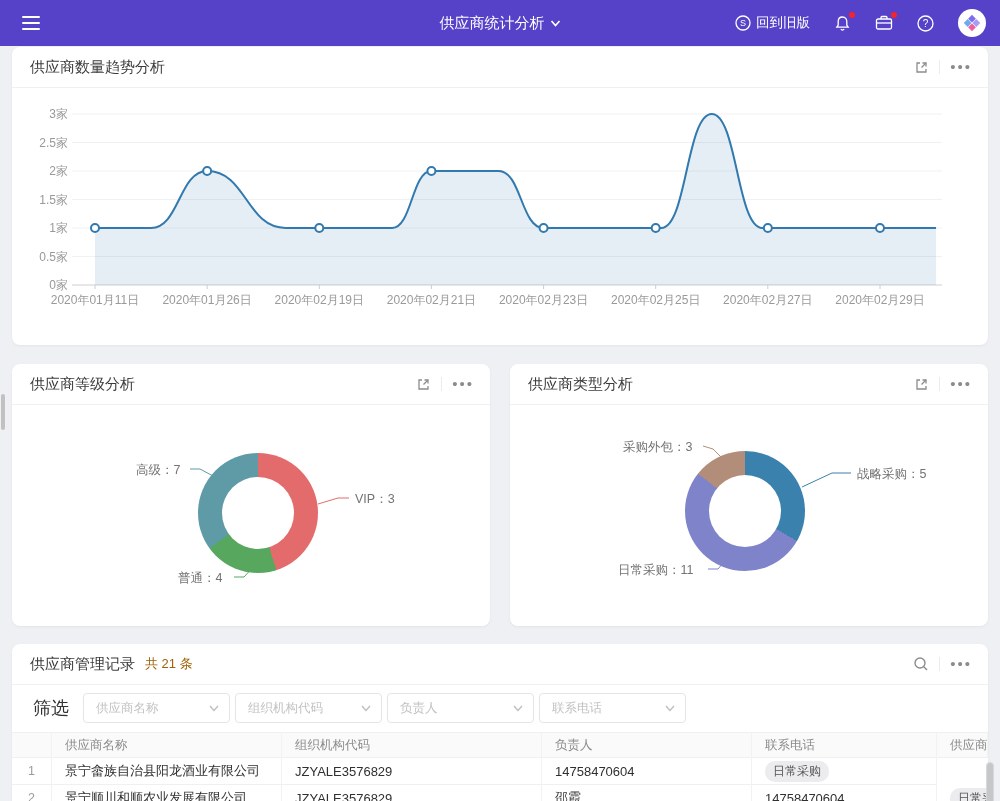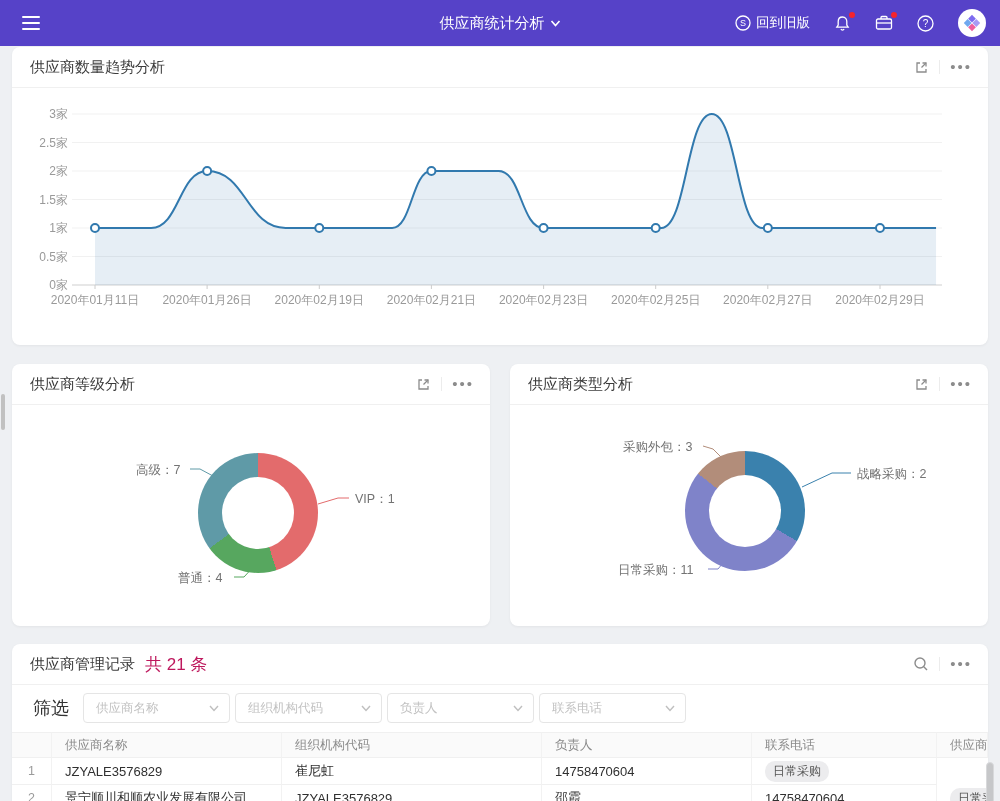--- a/index.html
+++ b/index.html
@@ -19,21 +19,21 @@
     border-radius:50%; background:#f5232d; }
   .avatar { width:28px; height:28px; border-radius:50%; background:#fff;
     display:flex; align-items:center; justify-content:center; cursor:pointer; }
 
   
   .content { padding:1px 12px 0; }
   .card { background:#fff; border-radius:8px; box-shadow:0 1px 3px rgba(0,0,0,.05); }
   .card-head { height:41px; display:flex; align-items:center; padding:0 16px 0 18px;
     border-bottom:1px solid #f0f0f0; }
   .card-title { font-size:15px; color:#3b3b3b; }
-  .card-count { font-size:17px; color:#be185d; margin-left:10px; }
+  .card-count { font-size:13px; color:#a16207; margin-left:10px; }
   .card-actions { margin-left:auto; display:flex; align-items:center; gap:10px; color:#8c8c8c; }
   .v-sep { width:1px; height:14px; background:#ececec; }
   .more-dots { letter-spacing:2px; font-size:15px; color:#8c8c8c; cursor:pointer; line-height:10px; }
   .act-icon { cursor:pointer; display:flex; }
 
   .trend-card { height:298px; margin-bottom:19px; }
   #trend-chart { margin-top:19px; }
 
   .pie-row { display:flex; gap:20px; margin-bottom:18px; }
   .pie-card { flex:1; height:262px; }
@@ -199,21 +199,21 @@
           <span class="more-dots">•••</span>
         </div>
       </div>
       <div class="pie-body">
         <div class="donut" style="left: 186px; top: 48px; background: conic-gradient(rgb(227, 107, 108) 0deg, rgb(227, 107, 108) 162deg, rgb(87, 167, 95) 162deg, rgb(87, 167, 95) 234deg, rgb(95, 154, 167) 234deg, rgb(95, 154, 167) 360deg);"></div>
         <svg class="leader-svg">
           <polyline points="306,99 326,93 337,93" stroke="#e36b6c"></polyline>
           <polyline points="243,160 232,172 222,172" stroke="#57a75f"></polyline>
           <polyline points="201,71 188,64 178,64" stroke="#5f9aa7"></polyline>
         </svg>
-        <div class="pie-label" style="left:343px; top:86px;">VIP：1</div>
+        <div class="pie-label" style="left:343px; top:86px;">VIP：3</div>
         <div class="pie-label" style="left:166px; top:165px;">普通：4</div>
         <div class="pie-label" style="left:124px; top:57px;">高级：7</div>
       </div>
     </div>
 
     <div class="card pie-card">
       <div class="card-head">
         <span class="card-title">供应商类型分析</span>
         <div class="card-actions">
           <span class="act-icon">
@@ -227,21 +227,21 @@
           <span class="more-dots">•••</span>
         </div>
       </div>
       <div class="pie-body">
         <div class="donut" style="left: 175px; top: 46px; background: conic-gradient(rgb(58, 129, 173) 0deg, rgb(58, 129, 173) 120deg, rgb(127, 131, 201) 120deg, rgb(127, 131, 201) 308.571deg, rgb(178, 141, 122) 308.571deg, rgb(178, 141, 122) 360deg);"></div>
         <svg class="leader-svg">
           <polyline points="292,82 322,68 341,68" stroke="#3a81ad"></polyline>
           <polyline points="218,152 208,164 198,164" stroke="#7f83c9"></polyline>
           <polyline points="213,54 203,44 193,41" stroke="#b28d7a"></polyline>
         </svg>
-        <div class="pie-label" style="left:347px; top:61px;">战略采购：2</div>
+        <div class="pie-label" style="left:347px; top:61px;">战略采购：5</div>
         <div class="pie-label" style="left:108px; top:157px;">日常采购：11</div>
         <div class="pie-label" style="left:113px; top:34px;">采购外包：3</div>
       </div>
     </div>
   </div>
 
   <div class="card records-card">
     <div class="card-head">
       <span class="card-title">供应商管理记录</span>
       <span class="card-count">共 21 条</span>
@@ -289,22 +289,22 @@
       <div class="grid-row">
         <div class="th num"></div>
         <div class="th">供应商名称</div>
         <div class="th">组织机构代码</div>
         <div class="th">负责人</div>
         <div class="th">联系电话</div>
         <div class="th">供应商类型</div>
       </div>
       <div class="grid-row">
         <div class="td num">1</div>
+        <div class="td">景宁畲族自治县阳龙酒业有限公司</div>
         <div class="td">JZYALE3576829</div>
-        <div class="td">崔尼虹</div>
         <div class="td">14758470604</div>
         <div class="td">
             <span class="tag">日常采购</span>
           </div>
       </div>
       <div class="grid-row">
         <div class="td num">2</div>
         <div class="td">景宁顺川和顺农业发展有限公司</div>
         <div class="td">JZYALE3576829</div>
         <div class="td">邵霞</div>

